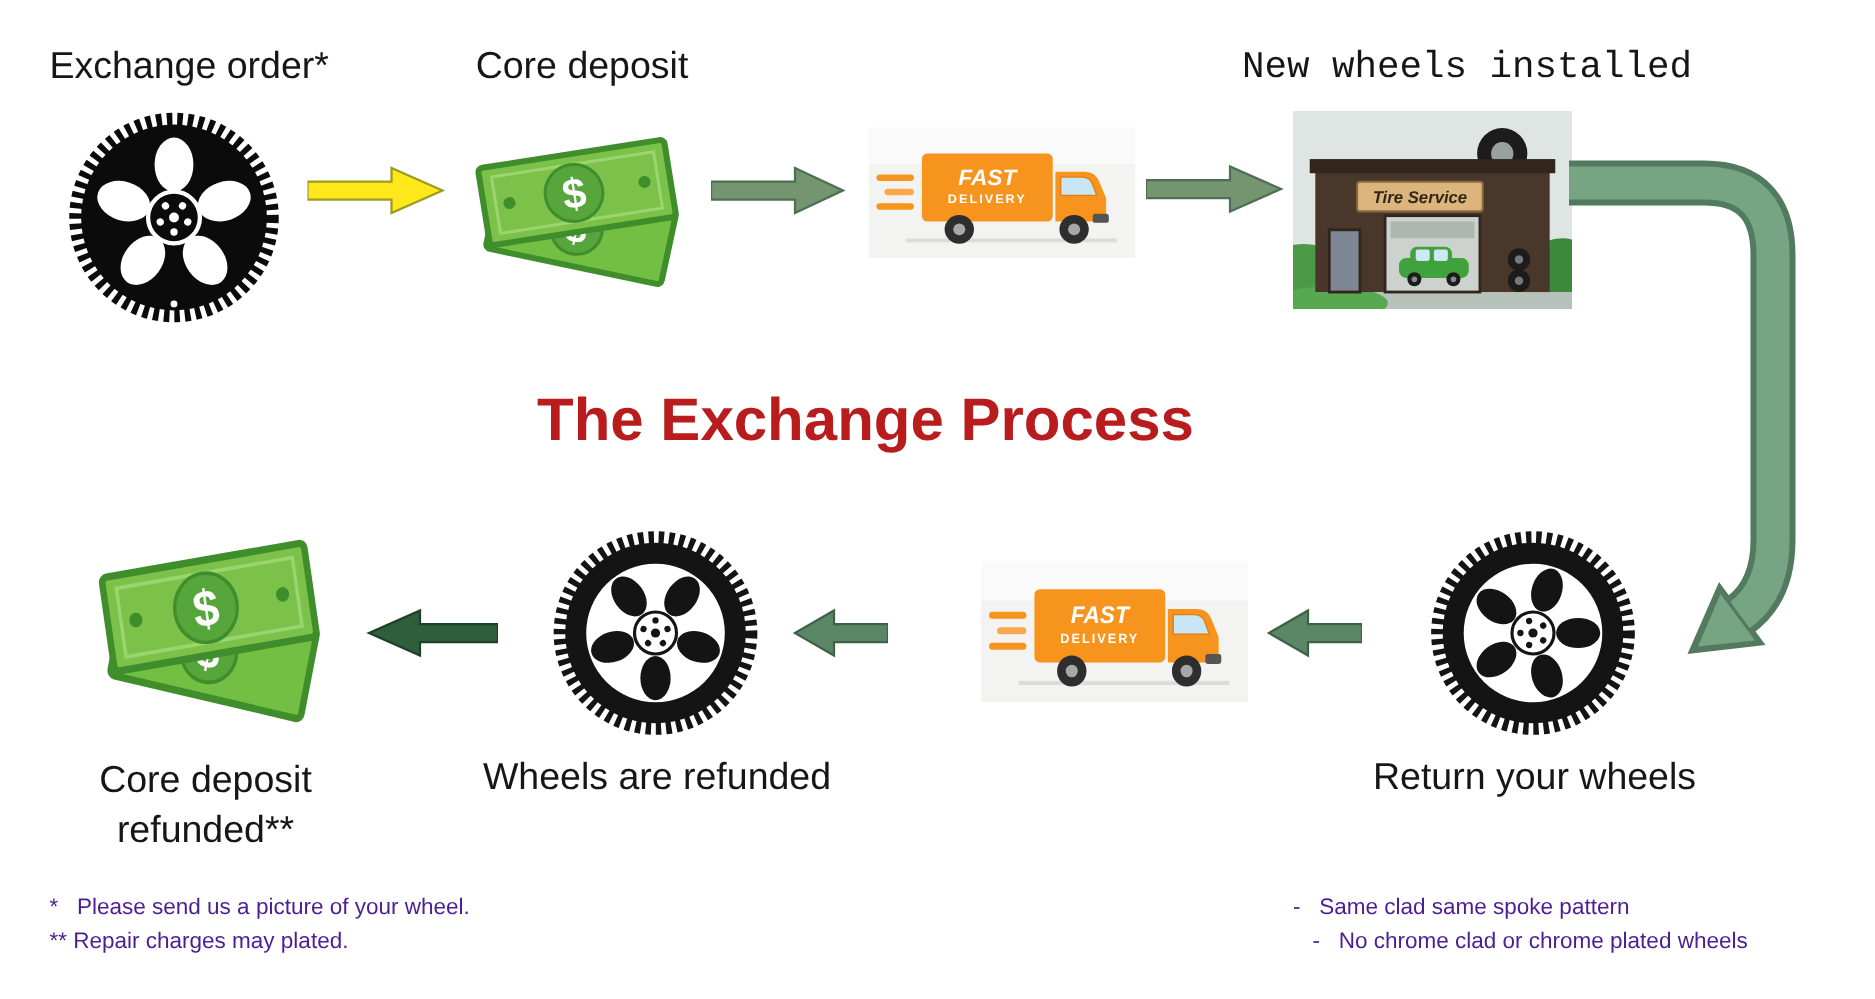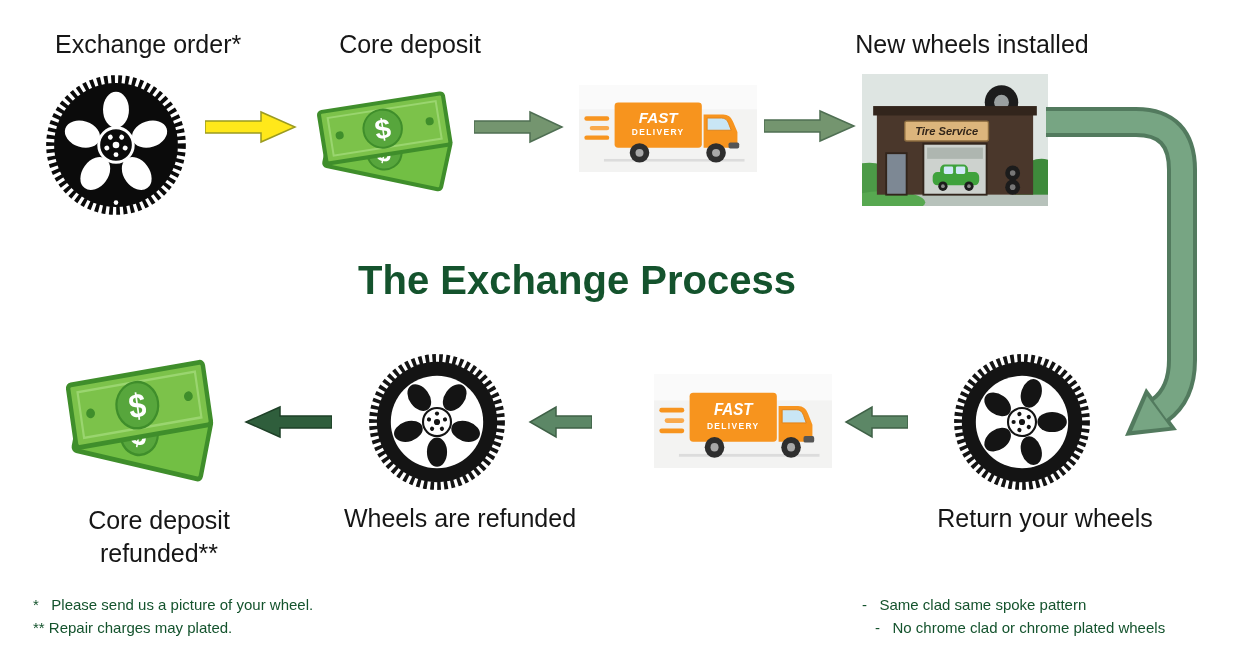--- a/index.html
+++ b/index.html
@@ -1,23 +1,23 @@
 <!DOCTYPE html>
 <html><head>
 <meta charset="utf-8">
 <style>
   html,body{margin:0;padding:0;background:#ffffff;}
   body{font-family:"Liberation Sans", sans-serif;}
   #canvas{position:relative;width:1250px;height:666px;background:#ffffff;overflow:hidden;}
   .abs{position:absolute;}
-  .label{font-size:25px;font-weight:400;color:#161616;white-space:nowrap;margin-left:22px;}
+  .label{font-size:25px;font-weight:400;color:#161616;white-space:nowrap;}
   .center{transform:translateX(-50%);}
   .label2{text-align:center;line-height:33px;}
-  #title{font-size:40px;font-weight:700;color:#14532d;white-space:nowrap;transform:translateX(-50%);}
-  .note{font-size:15px;color:#14532d;white-space:pre;}
+  #title{font-size:40px;font-weight:700;color:#b91c1c;white-space:nowrap;transform:translateX(-50%);}
+  .note{font-size:15px;color:#4c1d95;white-space:pre;}
   svg{display:block;}
 </style>
 </head>
 <body>
 
 <div id="canvas">
 
   <div class="abs label" style="left:33px;top:30px;">Exchange order*</div>
 
   <svg class="abs" style="left:44px;top:73px;" width="144" height="144" viewBox="0 0 100 100">
@@ -80,21 +80,21 @@
     <circle cx="68" cy="78" r="11" fill="#2E2E2E"></circle>
       <circle cx="68" cy="78" r="4.5" fill="#A8A8A8"></circle>
     <circle cx="154" cy="78" r="11" fill="#2E2E2E"></circle>
       <circle cx="154" cy="78" r="4.5" fill="#A8A8A8"></circle>
   </svg>
 
   <svg class="abs" style="left:764px;top:108px;" width="92" height="36" viewBox="0 0 92 36">
     <polygon points="0,12 56,12 56,3 90,18 56,33 56,24 0,24" stroke="#4F6F53" stroke-width="1.5" fill="#74956F"></polygon>
   </svg>
 
-  <div class="abs label center" style="left:950px;top:30px;">New wheels installed</div>
+  <div class="abs label center" style="left:978px;top:30px;font-family:Liberation Mono, monospace;">New wheels installed</div>
 
   <svg class="abs" style="left:862px;top:74px;" width="186" height="132" viewBox="0 0 200 140" preserveAspectRatio="none">
     <rect width="200" height="140" fill="#DEE5E2"></rect>
     <ellipse cx="8" cy="122" rx="34" ry="28" fill="#4C9A47"></ellipse>
     <ellipse cx="193" cy="120" rx="30" ry="30" fill="#3E8A3B"></ellipse>
     <rect x="0" y="128" width="200" height="12" fill="#B7C2BB"></rect>
     <ellipse cx="26" cy="136" rx="42" ry="12" fill="#57A850"></ellipse>
     <circle cx="150" cy="30" r="18" fill="#1C1C1C"></circle>
       <circle cx="150" cy="30" r="8" fill="#9AA0A0"></circle>
     <rect x="16" y="40" width="168" height="88" fill="#4A372B"></rect>

